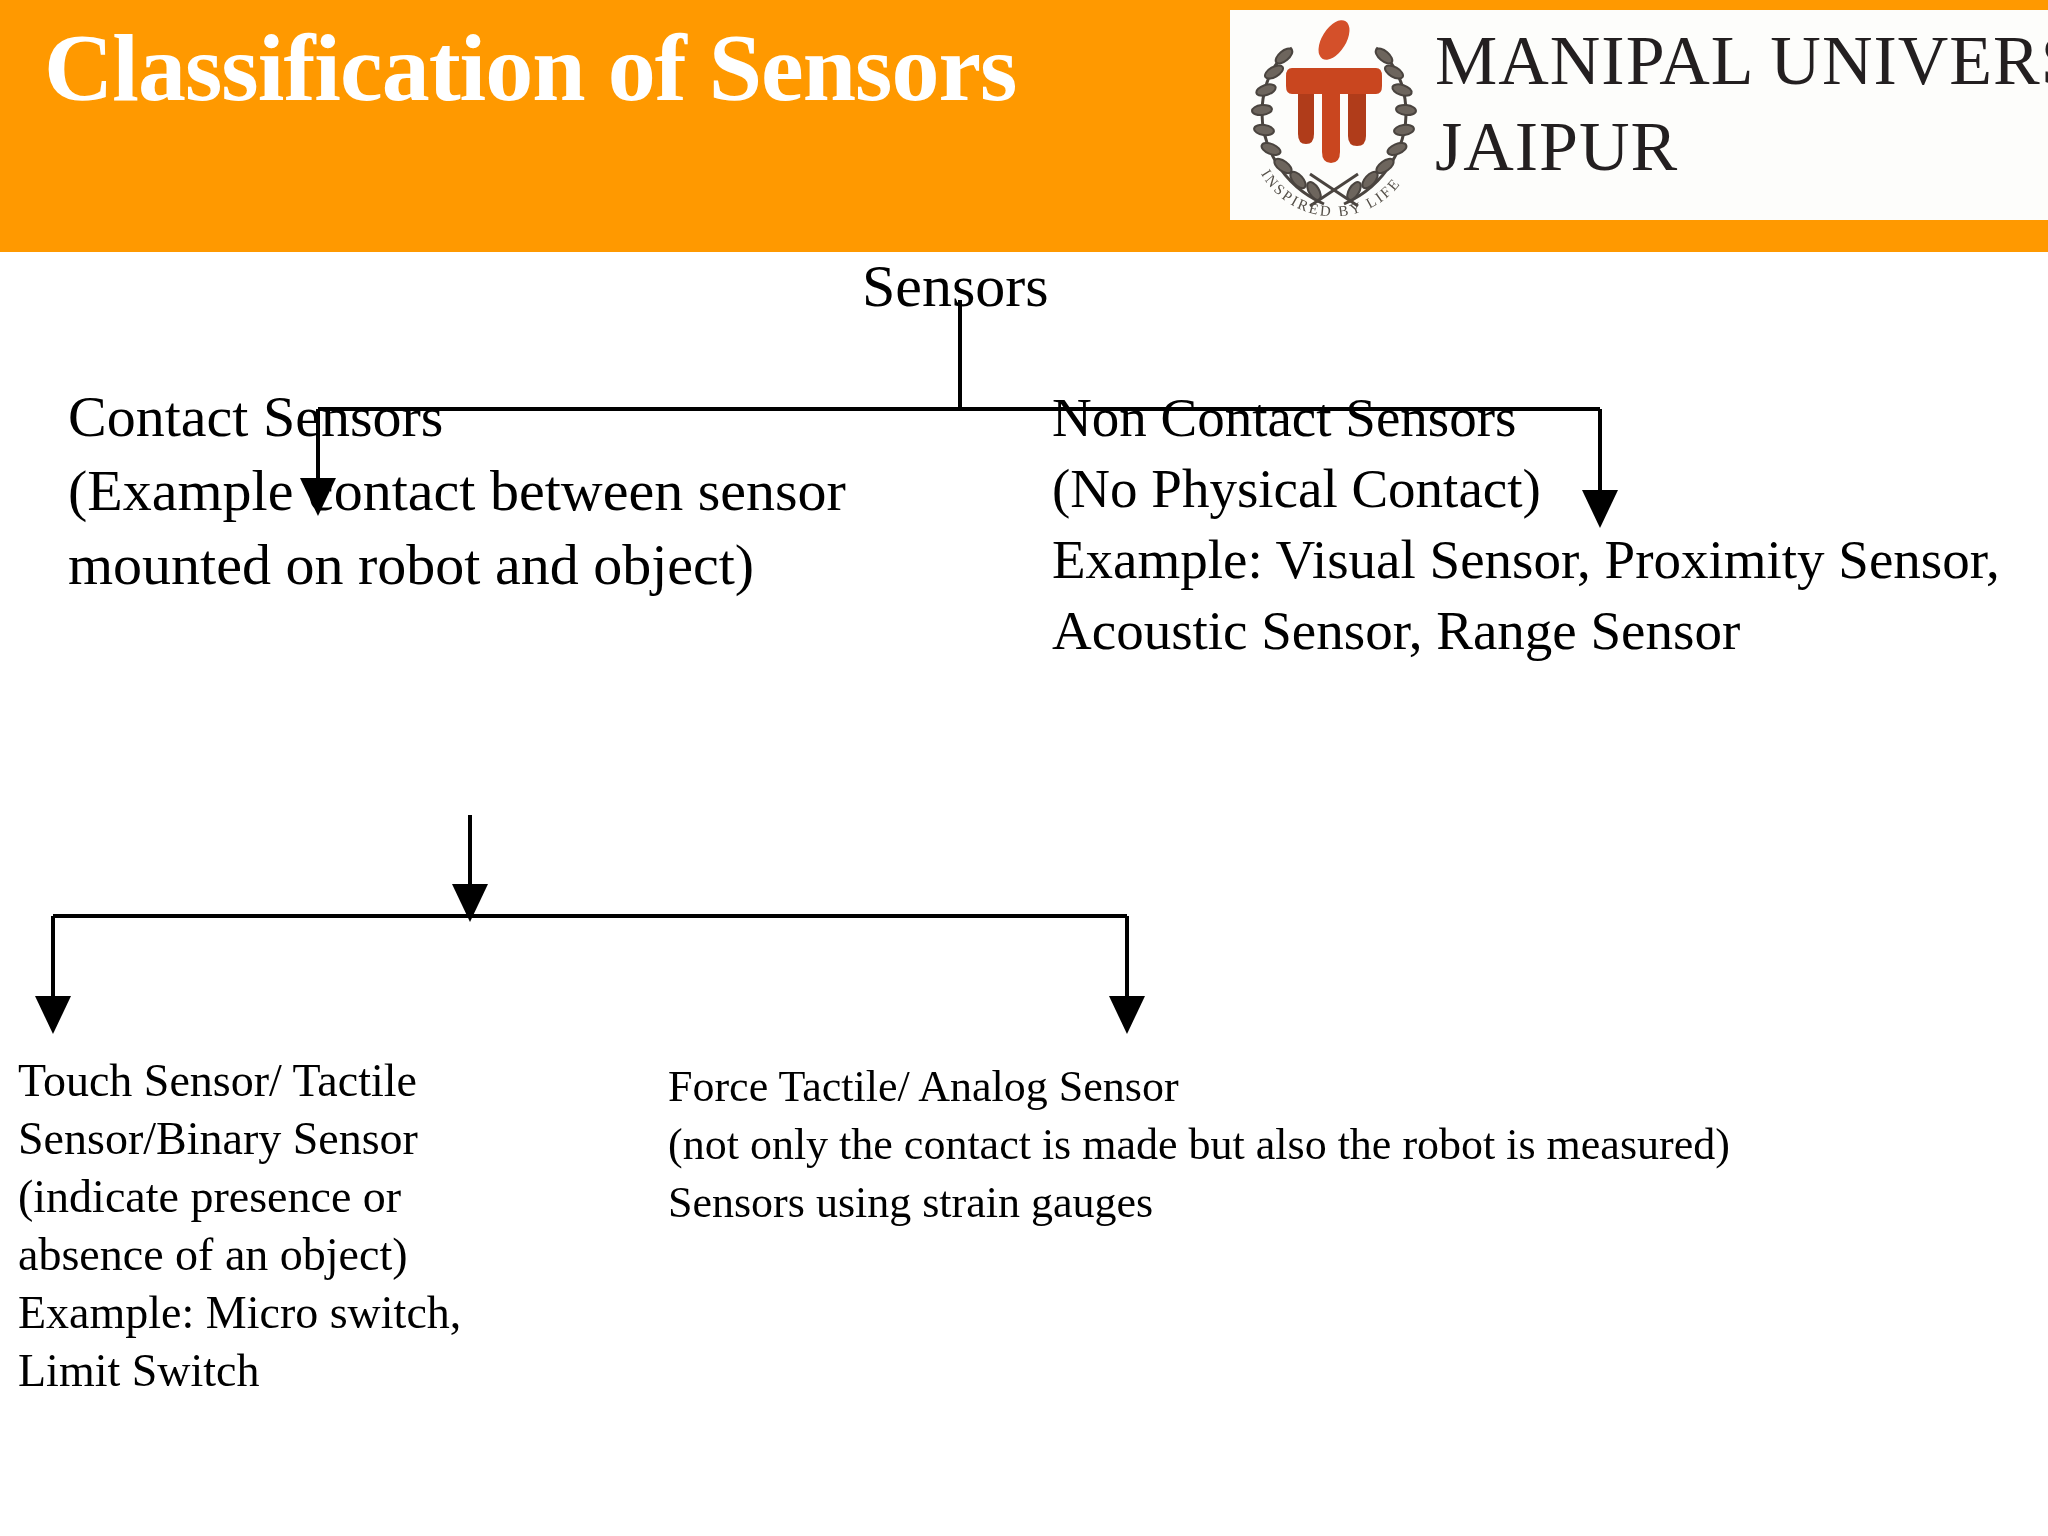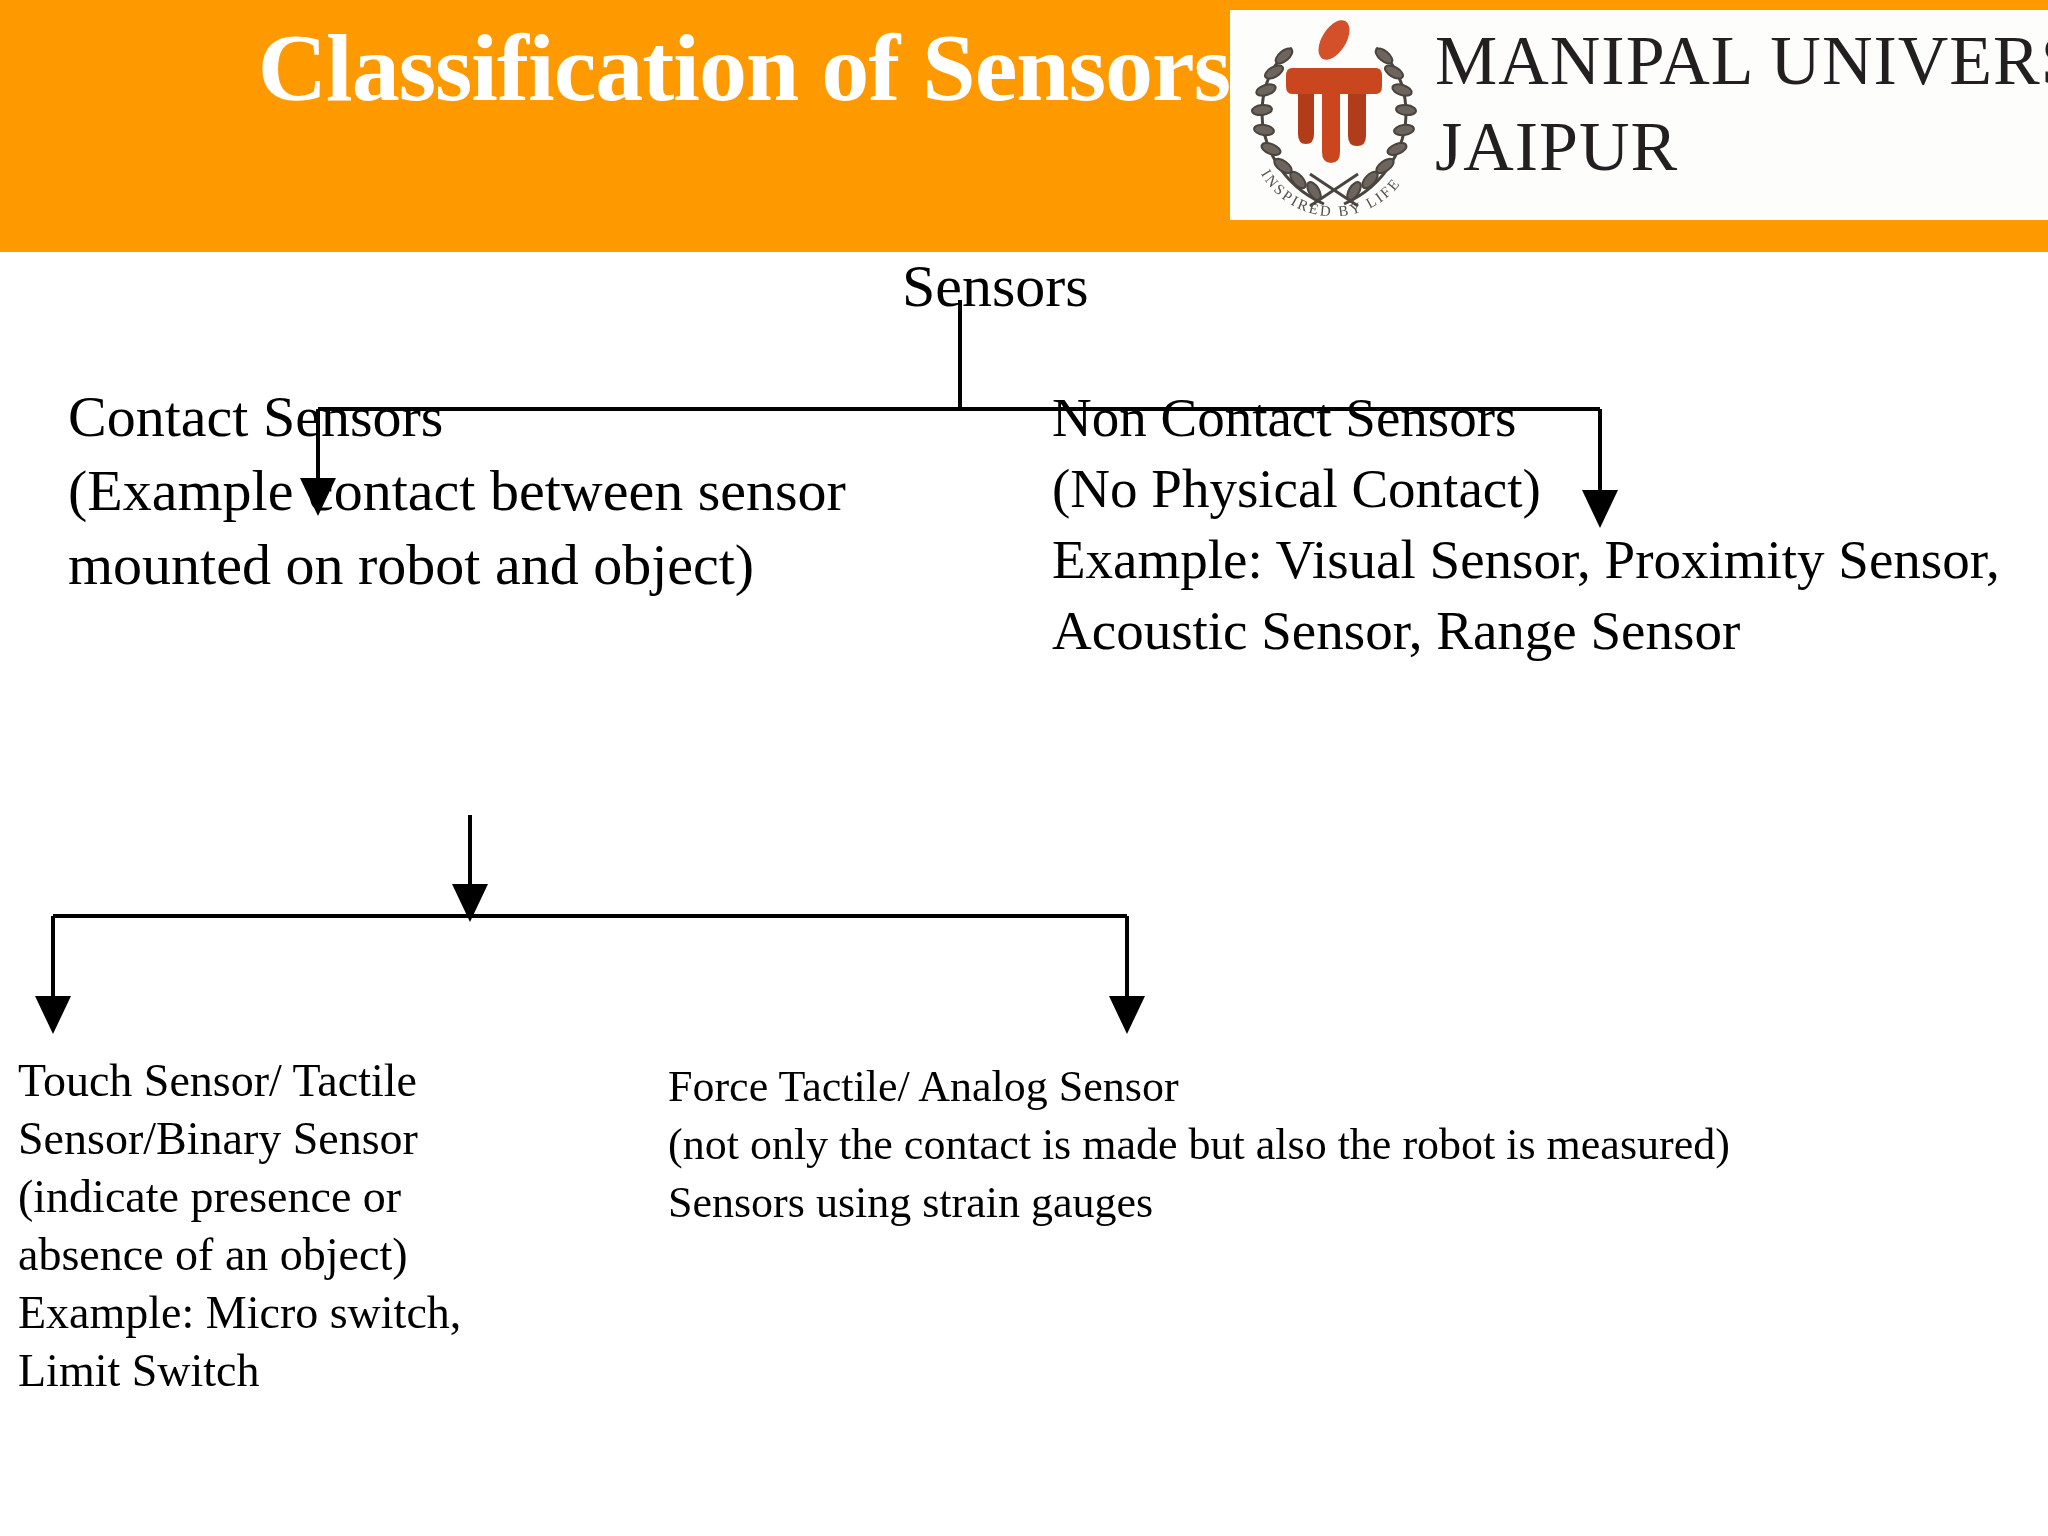--- a/index.html
+++ b/index.html
@@ -19,32 +19,31 @@
   
   #header {
     position: absolute;
     left: 0; top: 0;
     width: 2048px;
     height: 252px;
     background: #ff9900;
   }
   #slide-title {
     position: absolute;
-    left: 30px;
+    left: 44px;
     top: 8px;
     width: 1200px;
     height: 120px;
     color: #ffffff;
     font-size: 96px;
     font-weight: bold;
     line-height: 120px;
     letter-spacing: -1px;
     white-space: nowrap;
     font-family: "Liberation Serif", "DejaVu Serif", serif;
-    text-align: right;
   }
   #logo-box {
     position: absolute;
     left: 1230px;
     top: 10px;
     width: 818px;
     height: 210px;
     background: #fdfdfb;
     overflow: hidden;
   }
@@ -86,21 +85,20 @@
   }
   .bold { font-weight: normal; }
 
   #root-node {
     left: 862px;
     top: -2px;
     width: 300px;
     font-size: 60px;
     line-height: 72px;
     white-space: nowrap;
-    margin-left: 40px;
   }
 
   #contact-node {
     left: 68px;
     top: 128px;
     width: 840px;
     font-size: 58px;
     line-height: 74px;
   }
   #noncontact-node {

